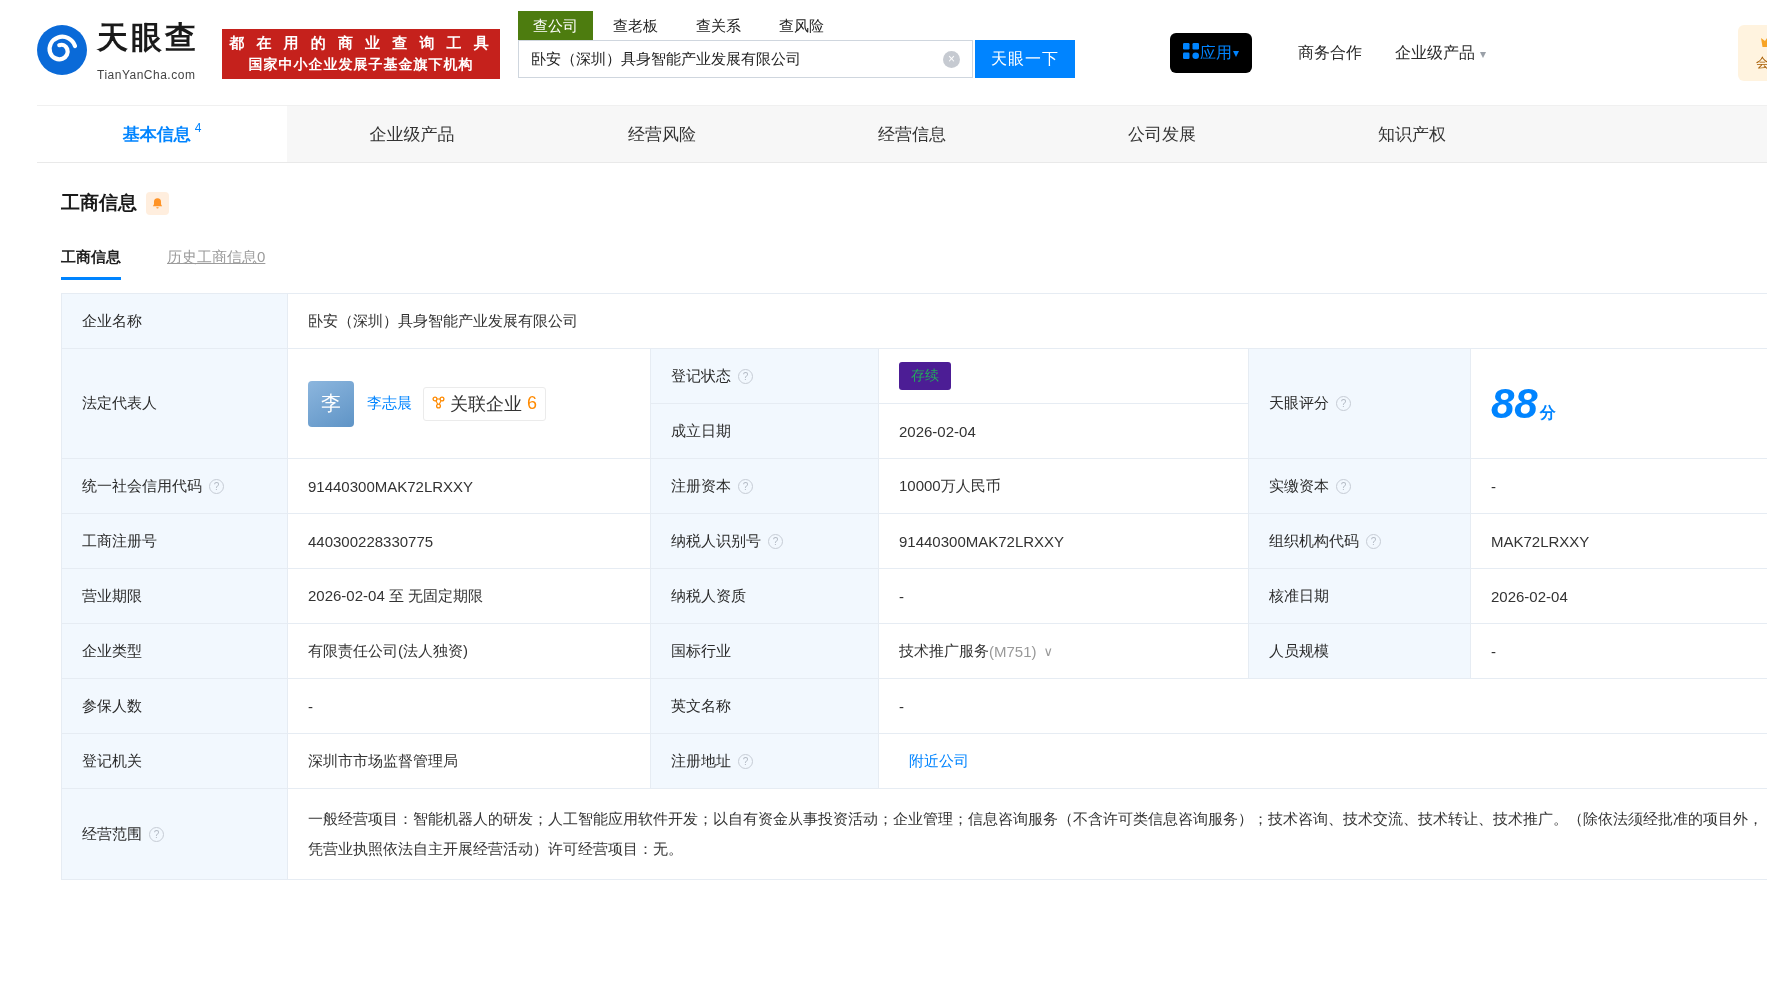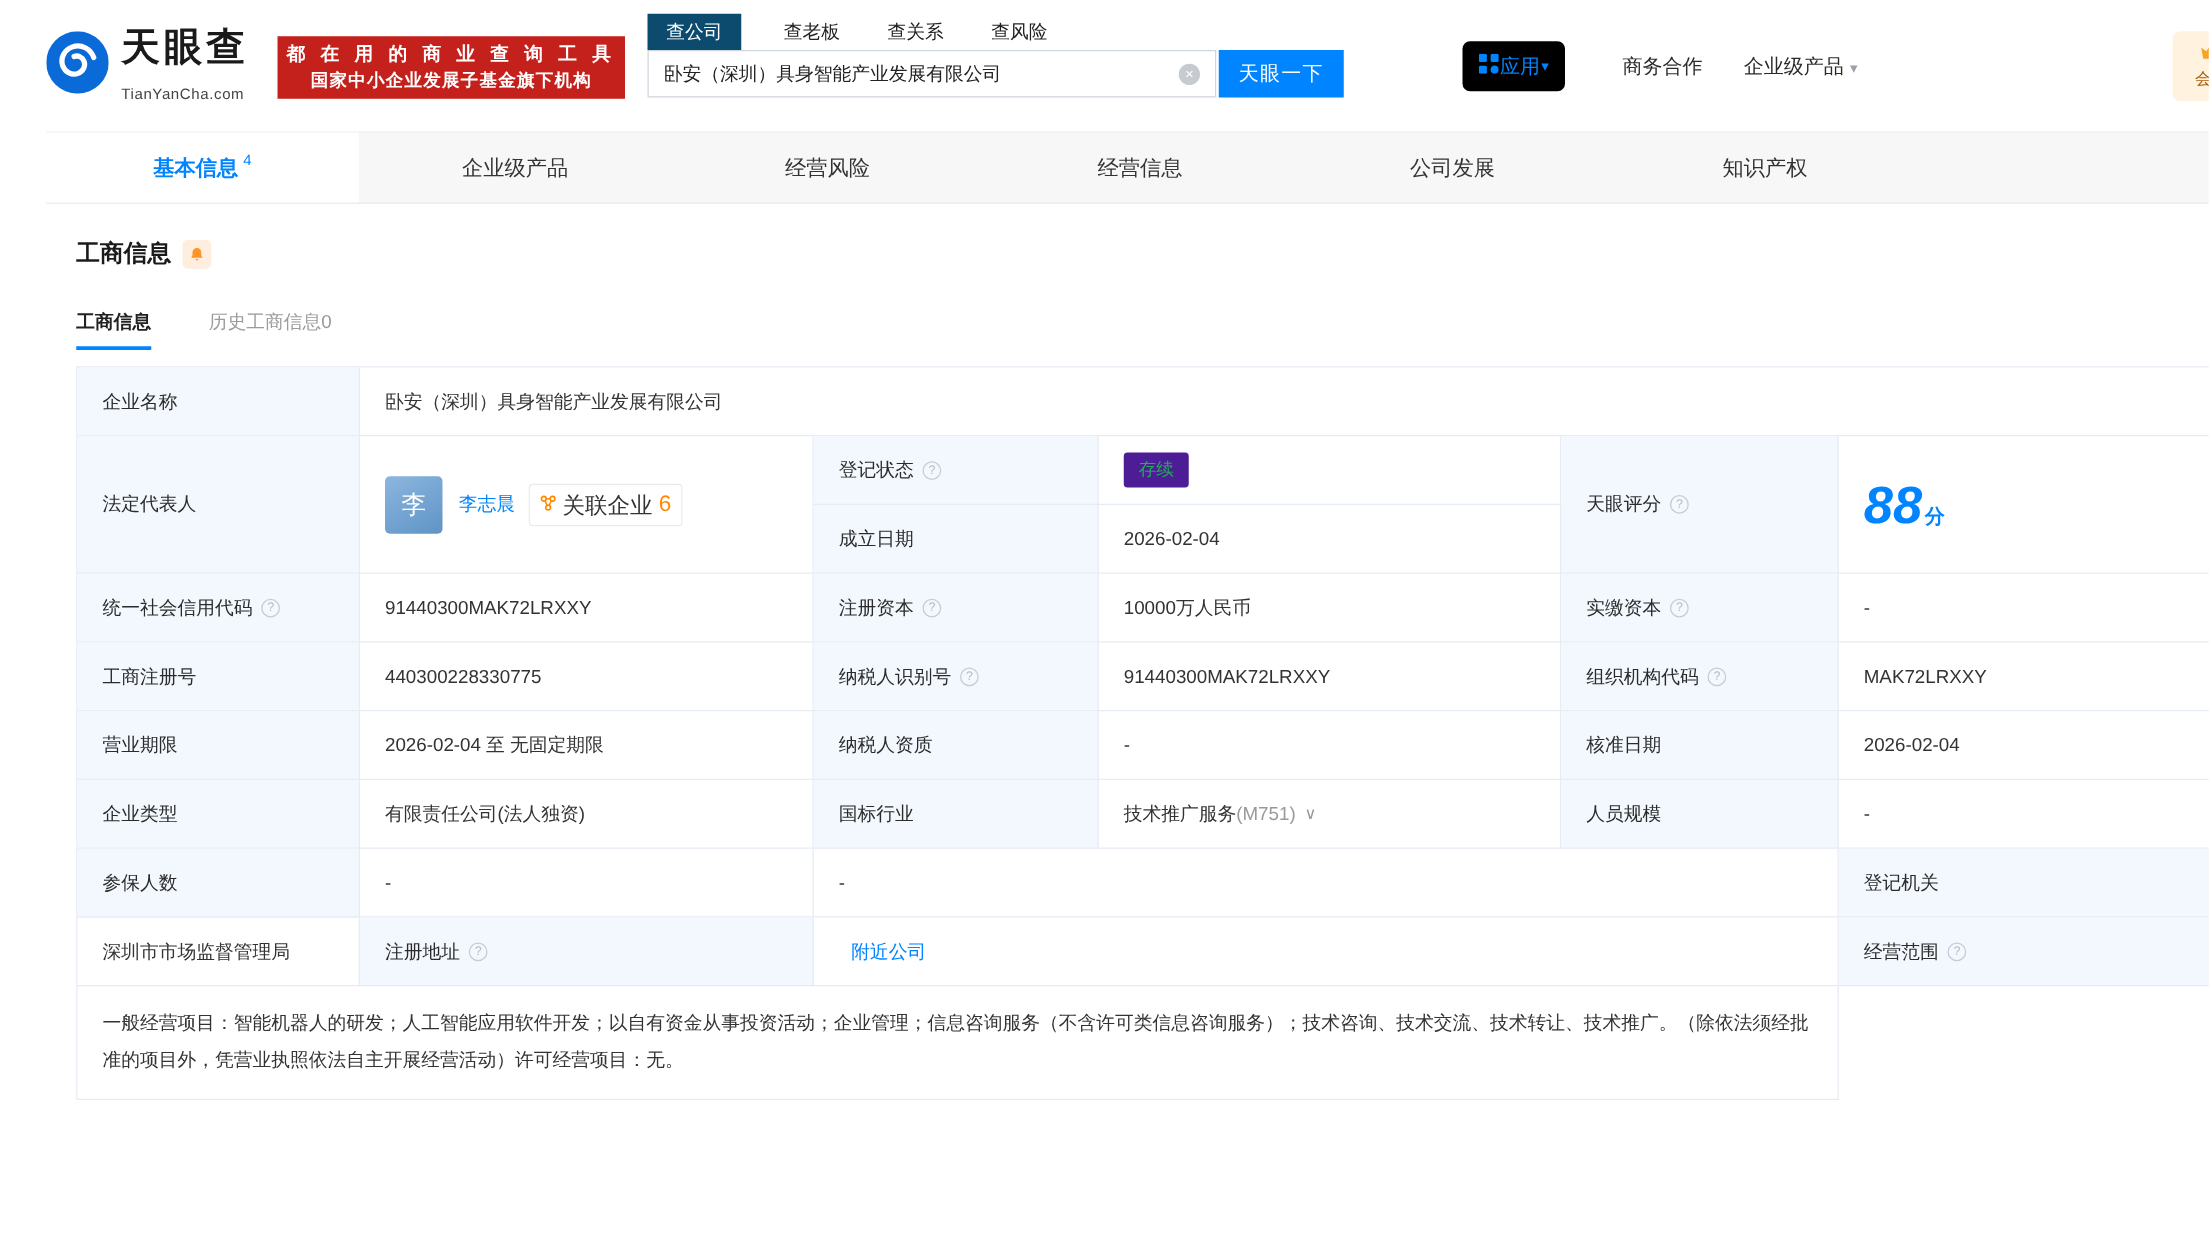--- a/index.html
+++ b/index.html
@@ -18,21 +18,21 @@
   .logo-domain { font-size:12px; color:#444; margin-top:16px; letter-spacing:.5px; }
 
   .banner { position:absolute; left:222px; top:29px; width:278px; height:50px; background:#c5211c; color:#fff;
     display:flex; flex-direction:column; justify-content:center; align-items:center; font-weight:bold; }
   .banner-l1 { font-size:15px; letter-spacing:4px; }
   .banner-l2 { font-size:14px; letter-spacing:1px; margin-top:3px; }
 
   .search-wrap { position:absolute; left:518px; top:11px; }
   .search-tabs { display:flex; align-items:center; }
   .search-tab { height:29px; line-height:29px; padding:0 12px; font-size:15px; color:#222; cursor:pointer; margin-right:14px; }
-  .search-tab.active { background:#0c4a6e; color:#fff; padding:0 15px; margin-right:22px; }
+  .search-tab.active { background:#4d7c0f; color:#fff; padding:0 15px; margin-right:8px; }
   .search-row { display:flex; align-items:center; }
   .search-input { width:455px; height:38px; border:1px solid #cfd6de; background:#fff; display:flex; align-items:center; padding:0 12px; }
   .search-input .query { font-size:15px; color:#222; flex:1; white-space:nowrap; overflow:hidden; }
   .clear-icon { width:17px; height:17px; border-radius:50%; background:#c6cad1; color:#fff; font-size:12px;
     display:flex; align-items:center; justify-content:center; cursor:pointer; flex:none; }
   .search-btn { width:100px; height:38px; margin-left:2px; background:#0084ff; color:#fff; border:none;
     font-size:16px; cursor:pointer; font-family:inherit; letter-spacing:1px; }
 
   .apps-entry { position:absolute; left:1170px; top:33px; height:40px; background:#000000; border-radius:6px;
     display:flex; align-items:center; gap:1px; padding:0 13px; color:#0084ff; font-size:16px; font-weight:normal; cursor:pointer; }
@@ -53,21 +53,21 @@
 
   
   .section-head { margin:27px 0 0 61px; display:flex; align-items:center; gap:9px; }
   .section-title { font-size:19px; font-weight:bold; color:#1a1a1a; }
   .bell-wrap { width:23px; height:23px; background:#ffeede; border-radius:4px; display:flex; align-items:center; justify-content:center; cursor:pointer; }
 
   .subtabs { margin:32px 0 0 61px; display:flex; gap:46px; }
   .subtab { font-size:15px; padding-bottom:13px; position:relative; cursor:pointer; }
   .subtab.active { color:#222; font-weight:bold; }
   .subtab.active::after { content:""; position:absolute; left:0; right:0; bottom:0; height:3px; background:#0084ff; }
-  .subtab.inactive { color:#9b9b9b; }
+  .subtab.inactive { color:#9b9b9b;text-decoration:underline; }
 
   
   .grid { margin:13px 0 0 61px; width:1729px; display:grid;
     grid-template-columns:226px 363px 228px 370px 222px 320px;
     grid-auto-rows:minmax(55px,auto);
     border-top:1px solid #e6ecf3; border-left:1px solid #e6ecf3; font-size:15px; }
   .c { border-right:1px solid #e6ecf3; border-bottom:1px solid #e6ecf3; padding:10px 20px;
     display:flex; align-items:center; min-width:0; }
   .label { background:#f2f8fe; color:#2b2b2b; gap:7px; }
   .value { color:#333; }
@@ -326,20 +326,23 @@
   <div class="c value">
     <span>-</span>
   </div>
 
   <div class="c label">
     <span>参保人数</span>
   </div>
   <div class="c value">
     <span>-</span>
   </div>
+  <div class="c label">
+    <span>英文名称</span>
+  </div>
   <div class="c value span3">
     <span>-</span>
   </div>
 
   <div class="c label">
     <span>登记机关</span>
   </div>
   <div class="c value">
     <span>深圳市市场监督管理局</span>
   </div>

